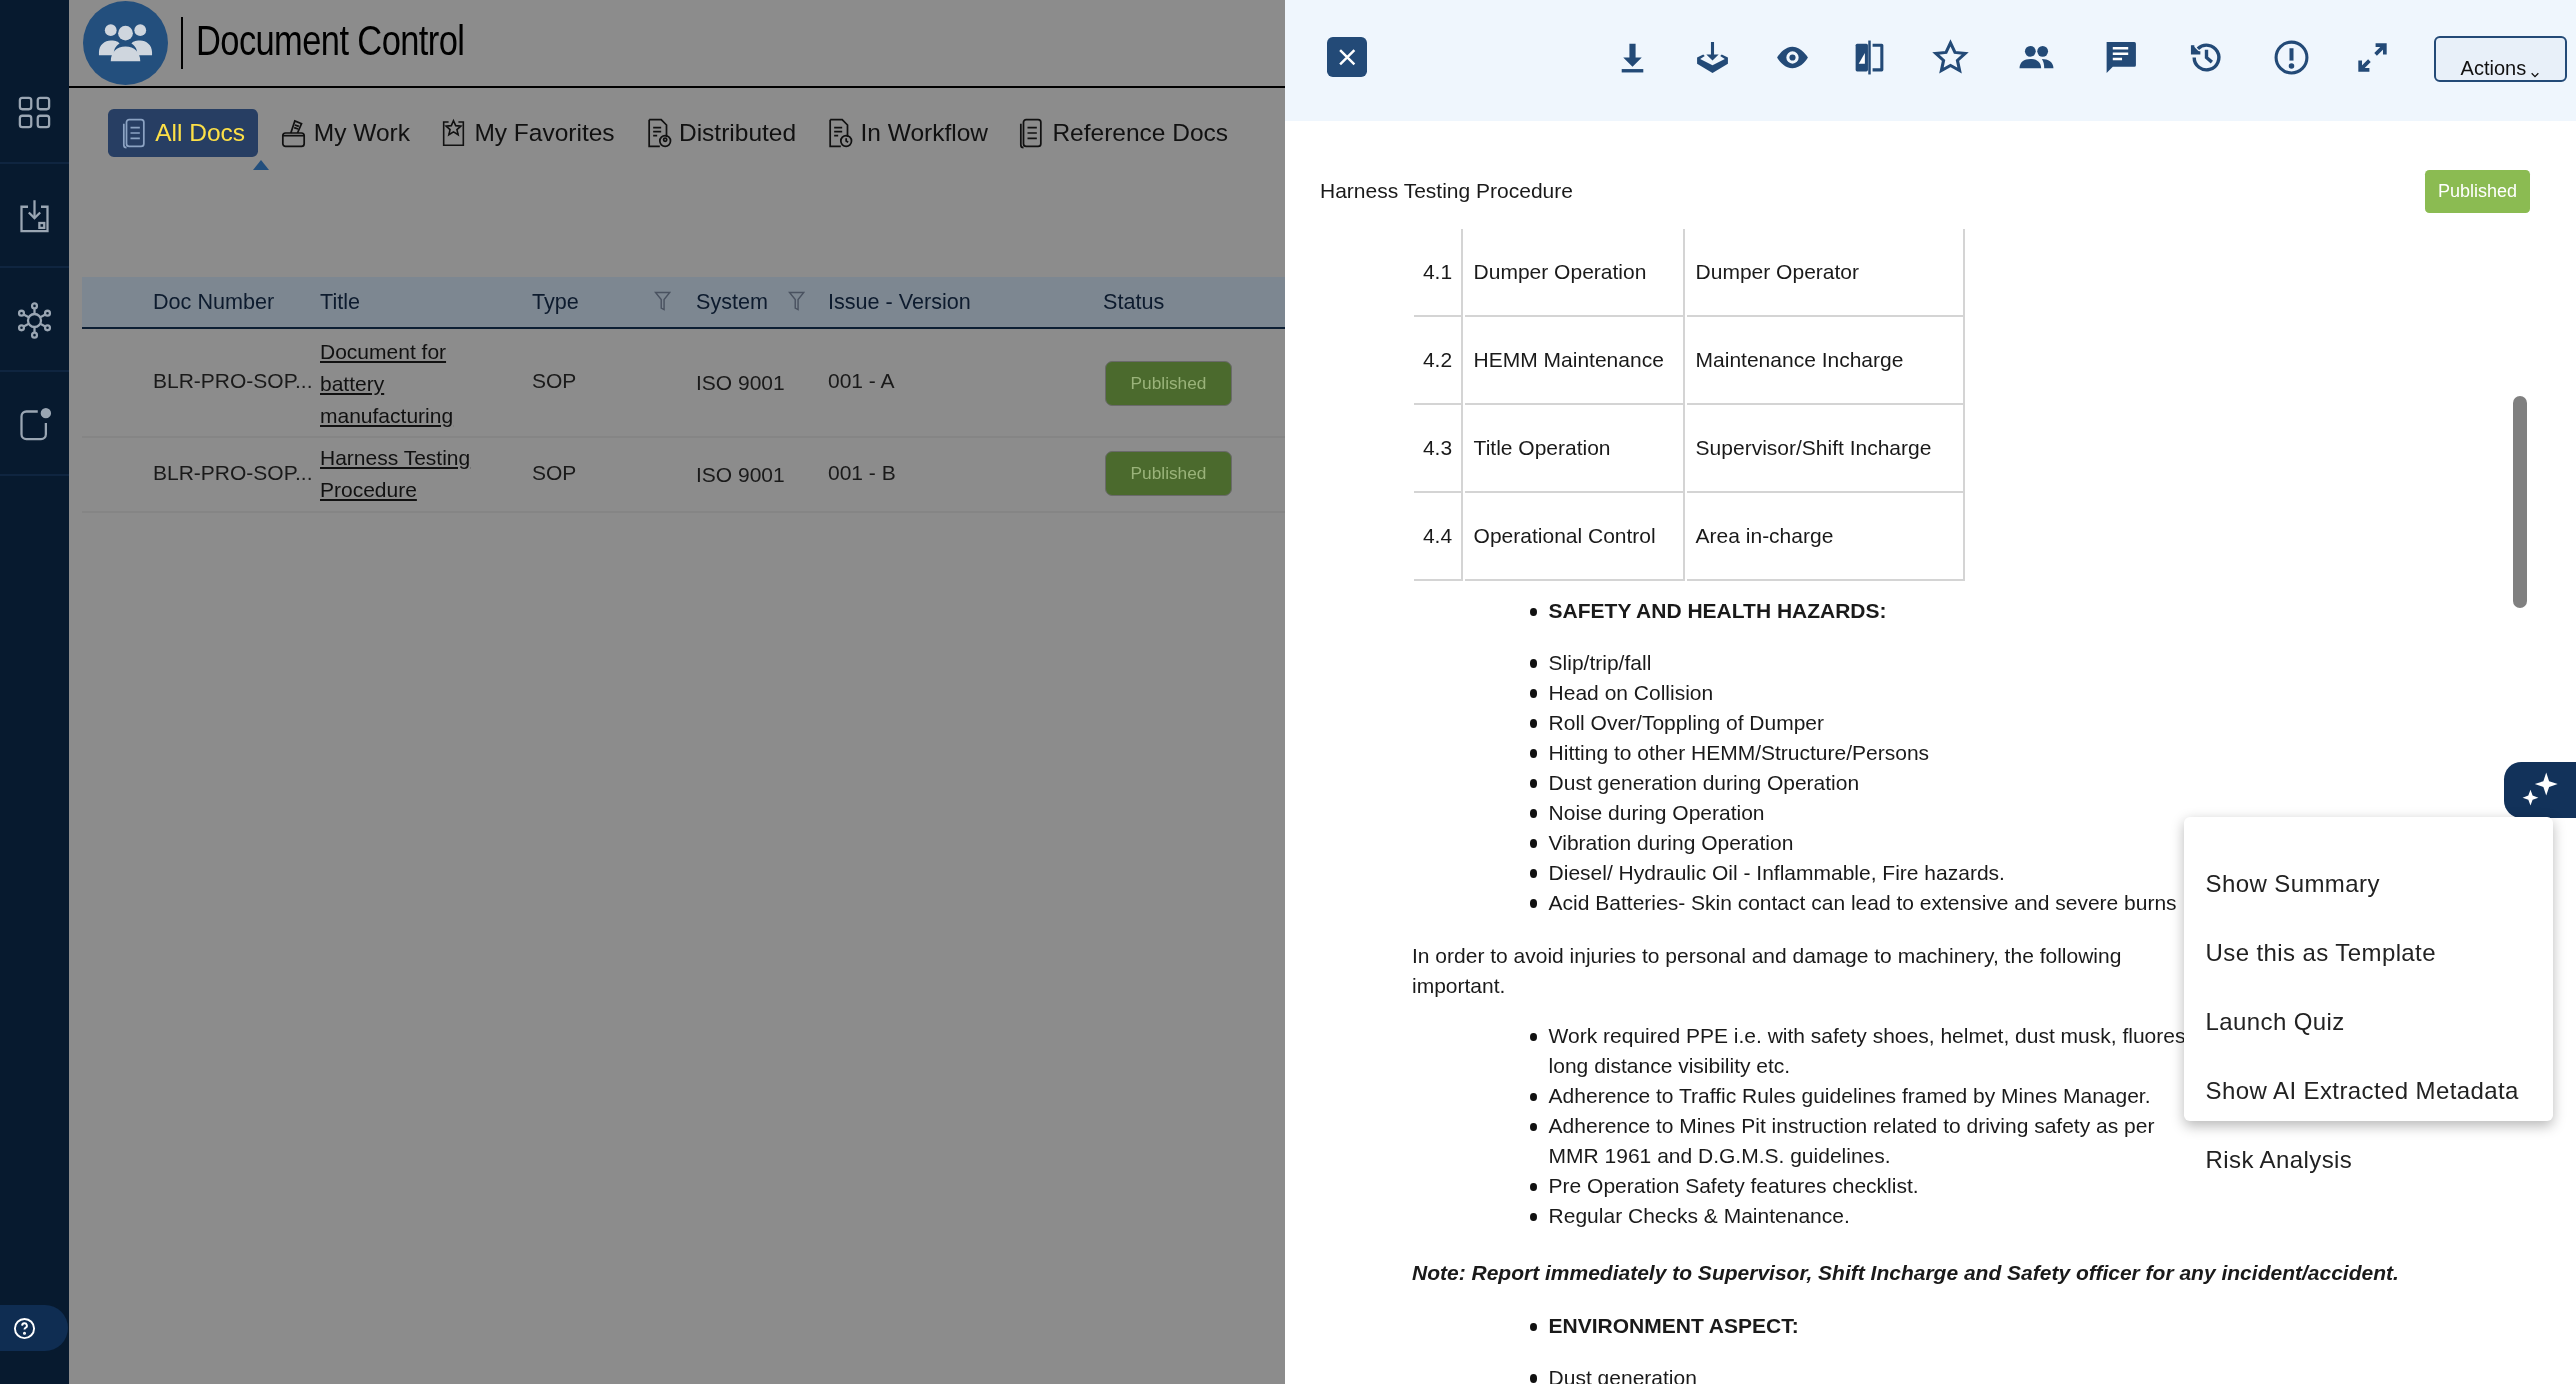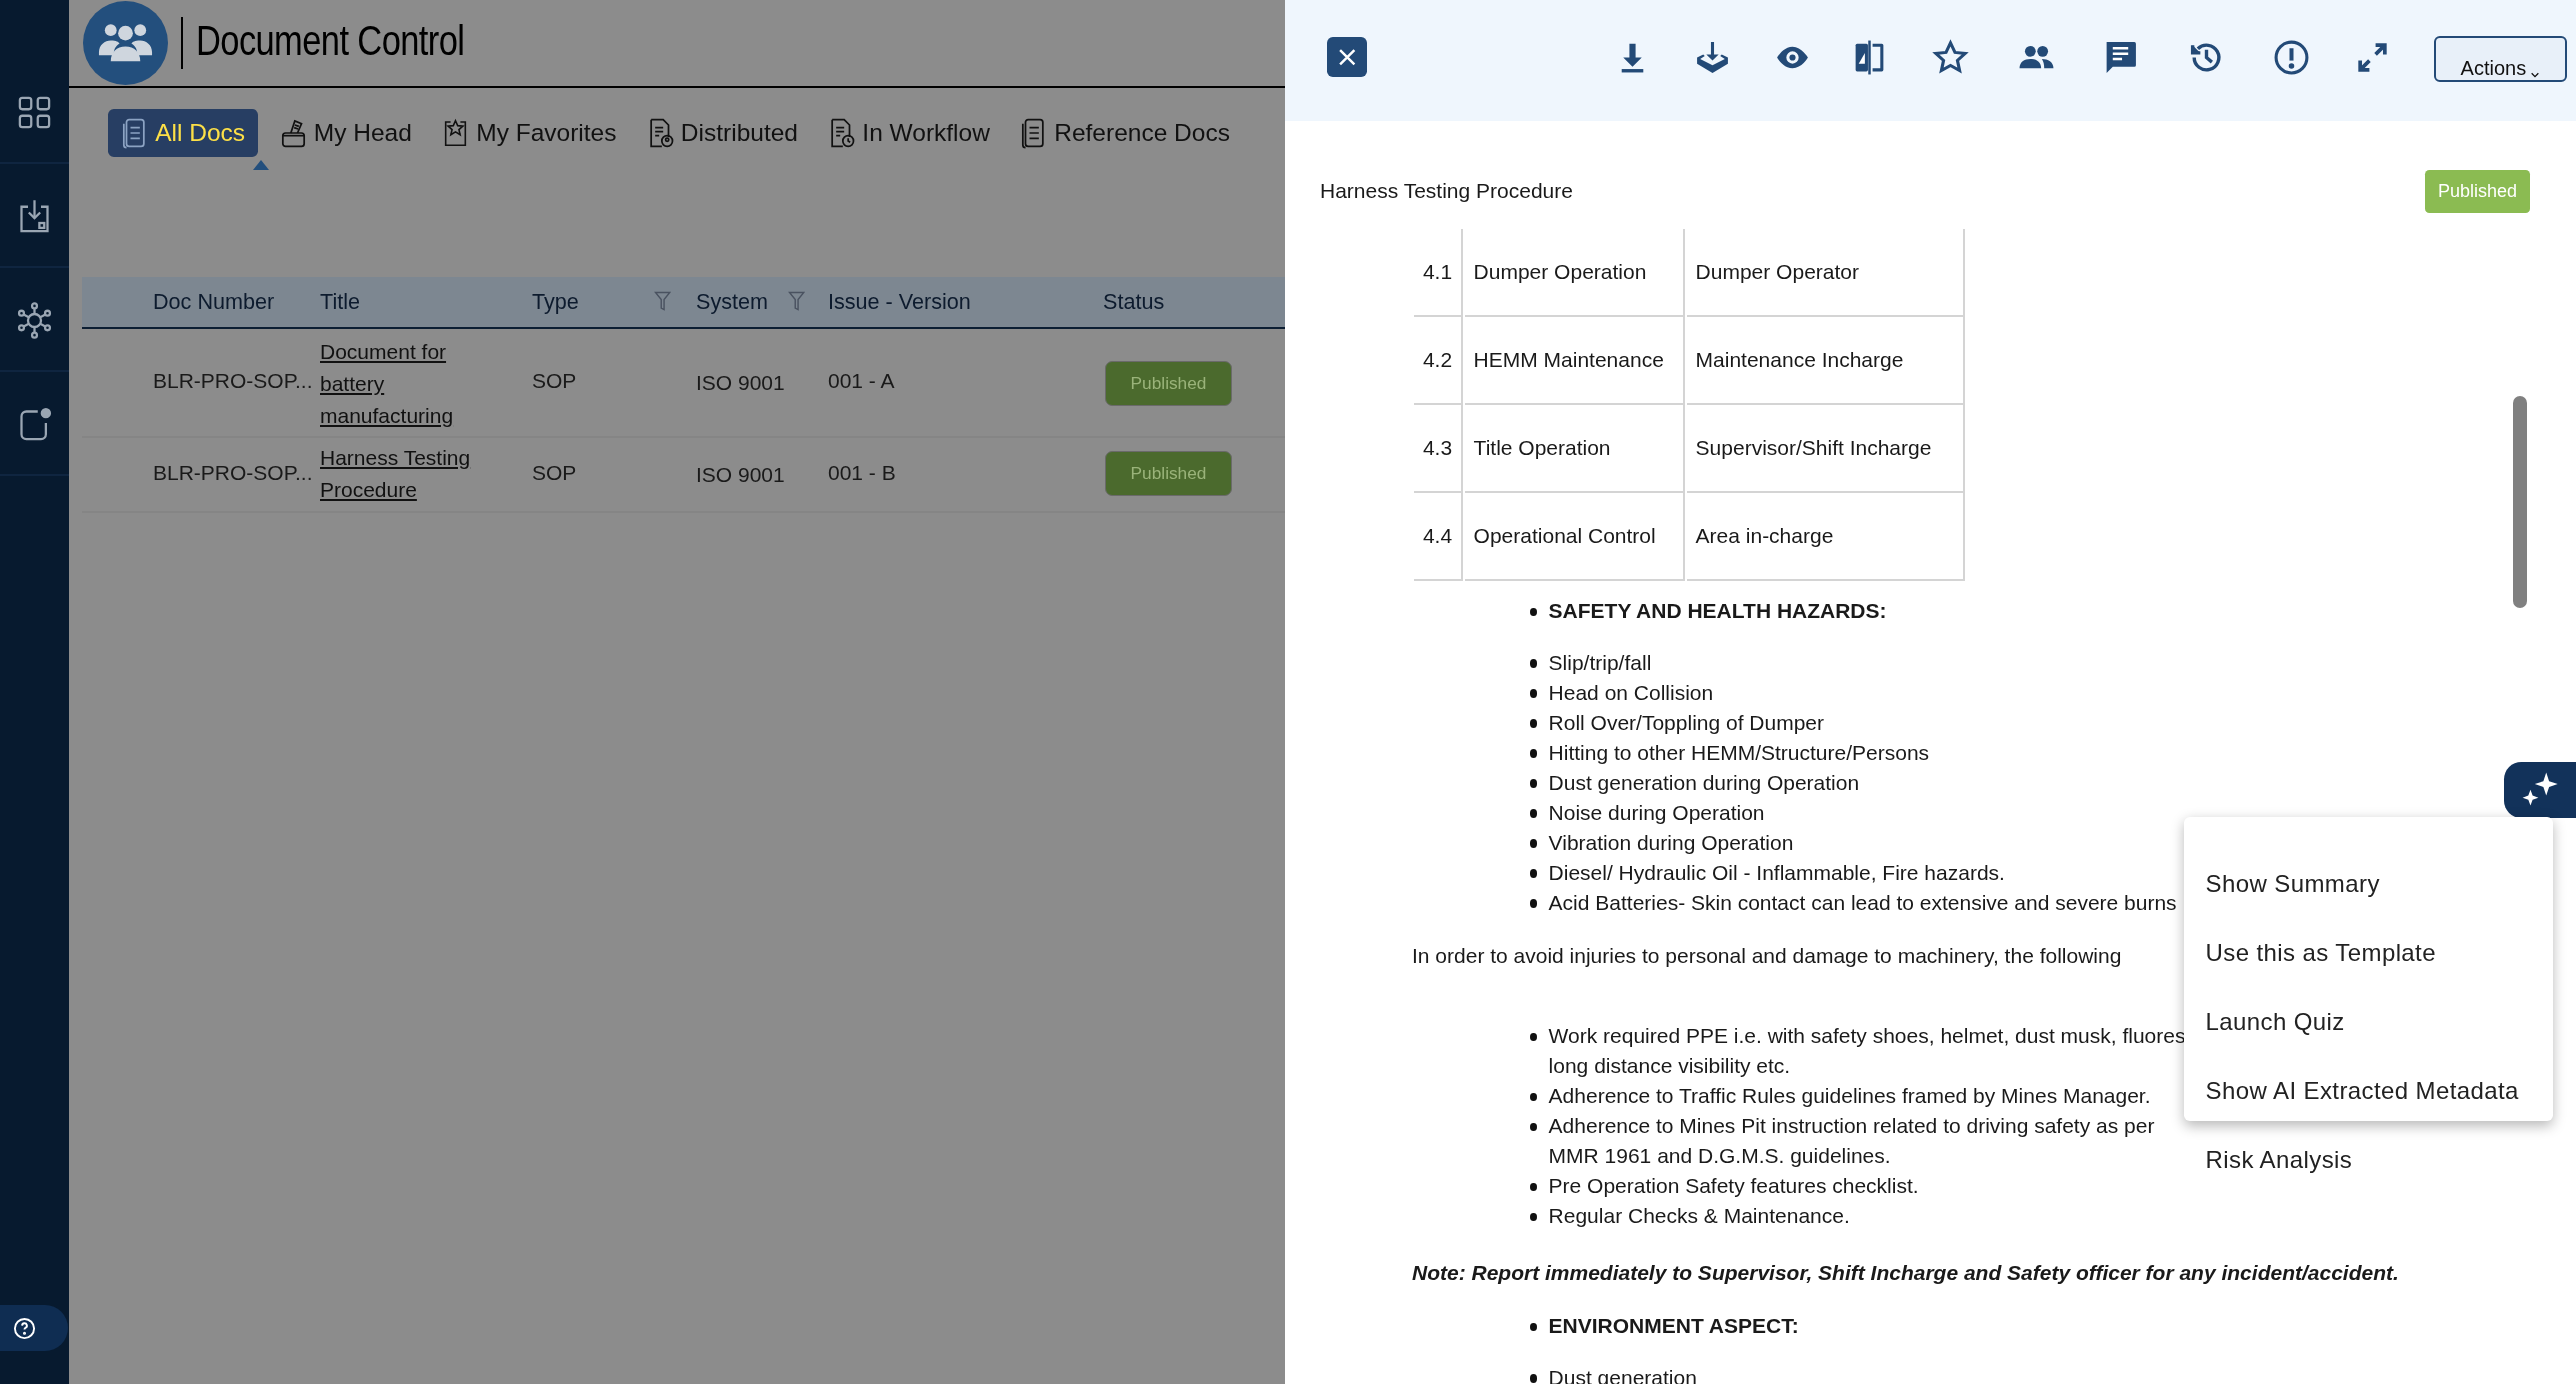--- a/index.html
+++ b/index.html
@@ -144,21 +144,21 @@
         </svg>
         <span>All Docs</span>
       </div>
       <div class="tab">
         <svg viewBox="0 0 20 24" fill="none" stroke="#111" stroke-width="1.3">
           <rect x="2" y="12" width="16" height="10" rx="2"></rect>
             <path d="M2 14h16"></path>
             <path d="M8 12 11 3l5 2-3 7"></path>
             <path d="M11 6l3 1M10.5 8l3 1"></path>
         </svg>
-        <span>My Head</span>
+        <span>My Work</span>
       </div>
       <div class="tab">
         <svg viewBox="0 0 22 24" fill="none" stroke="#111" stroke-width="1.3">
           <path d="M7 3H3v19h16V3h-4"></path>
             <path d="M11 2l1.8 4 4.2.4-3.2 2.8 1 4.2-3.8-2.3-3.8 2.3 1-4.2L5 6.4l4.2-.4z"></path>
         </svg>
         <span>My Favorites</span>
       </div>
       <div class="tab">
         <svg viewBox="0 0 20 24" fill="none" stroke="#111" stroke-width="1.3">
@@ -356,20 +356,21 @@
           <li>Dust generation during Operation</li>
           <li>Noise during Operation</li>
           <li>Vibration during Operation</li>
           <li>Diesel/ Hydraulic Oil - Inflammable, Fire hazards.</li>
           <li style="white-space:nowrap;">Acid Batteries- Skin contact can lead to extensive and severe burns</li>
         </ul>
       </div>
 
       <div class="doc-text" style="top:712px; left:127px;">
         <div>In order to avoid injuries to personal and damage to machinery, the following</div>
+        <div>important.</div>
       </div>
 
       <div class="doc-text" style="top:792px; left:242px;">
         <ul>
           <li><span>Work required PPE i.e. with safety shoes, helmet, dust musk, fluorescent</span><br><span>long distance visibility etc.</span></li>
           <li>Adherence to Traffic Rules guidelines framed by Mines Manager.</li>
           <li><span>Adherence to Mines Pit instruction related to driving safety as per</span><br><span>MMR 1961 and D.G.M.S. guidelines.</span></li>
           <li>Pre Operation Safety features checklist.</li>
           <li>Regular Checks &amp; Maintenance.</li>
         </ul>

